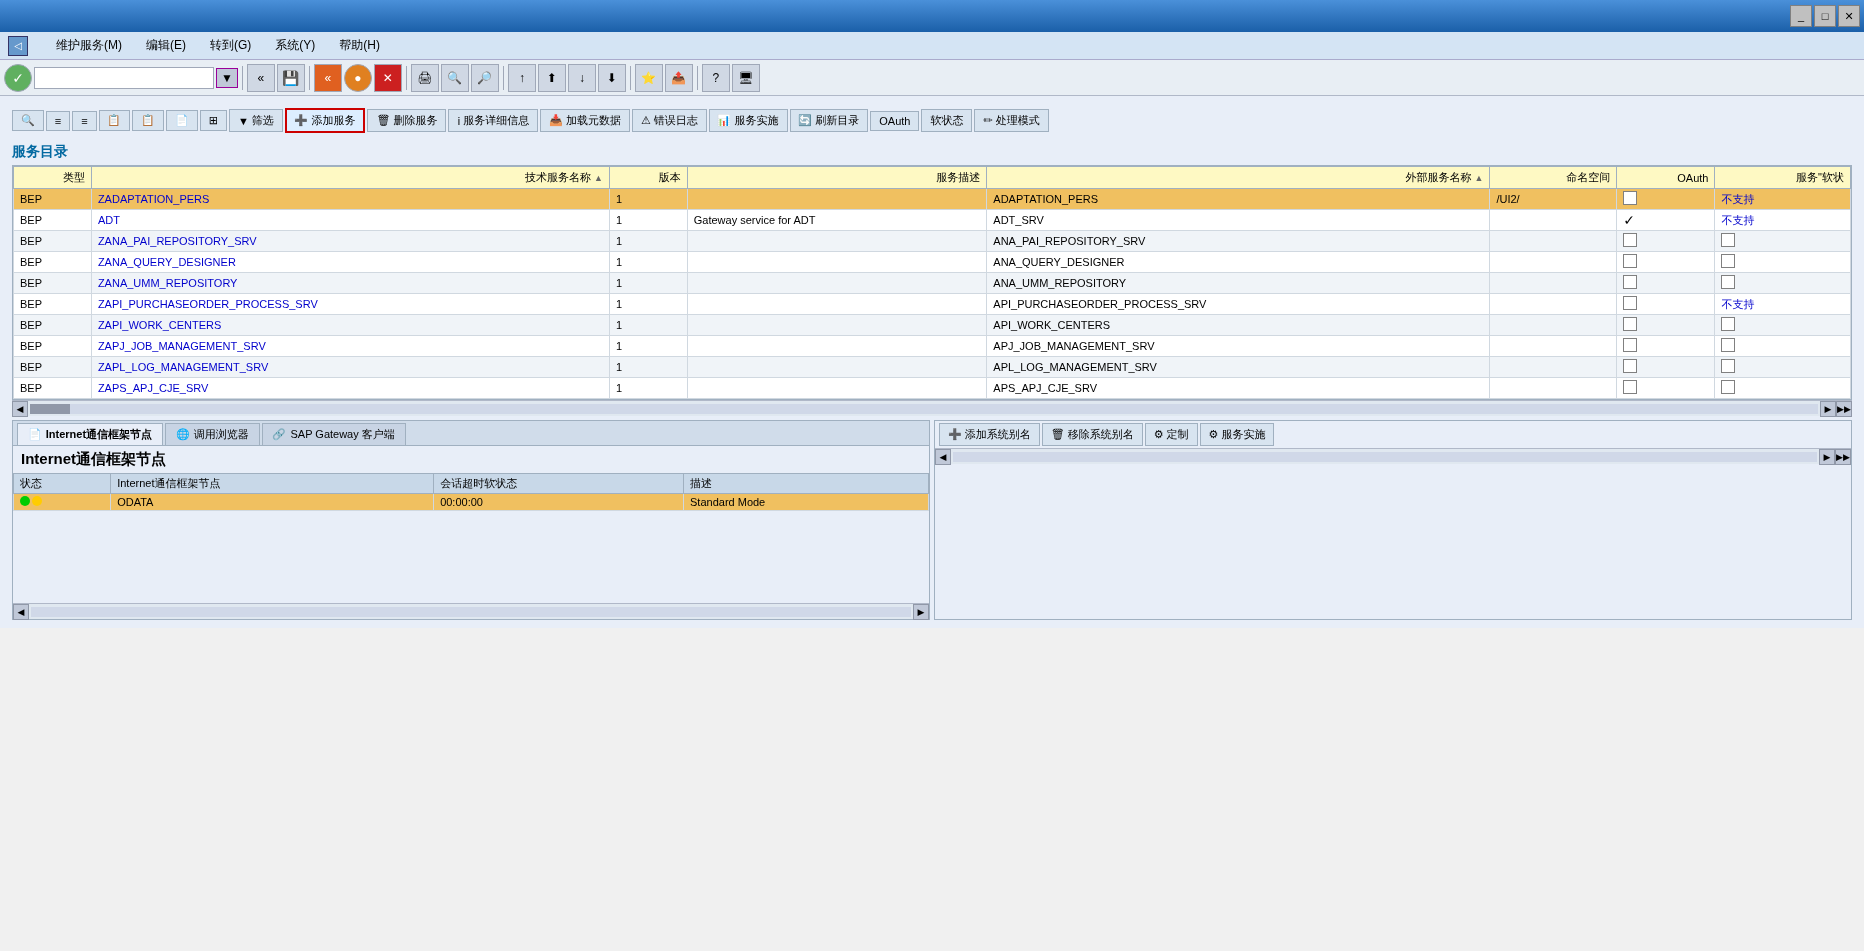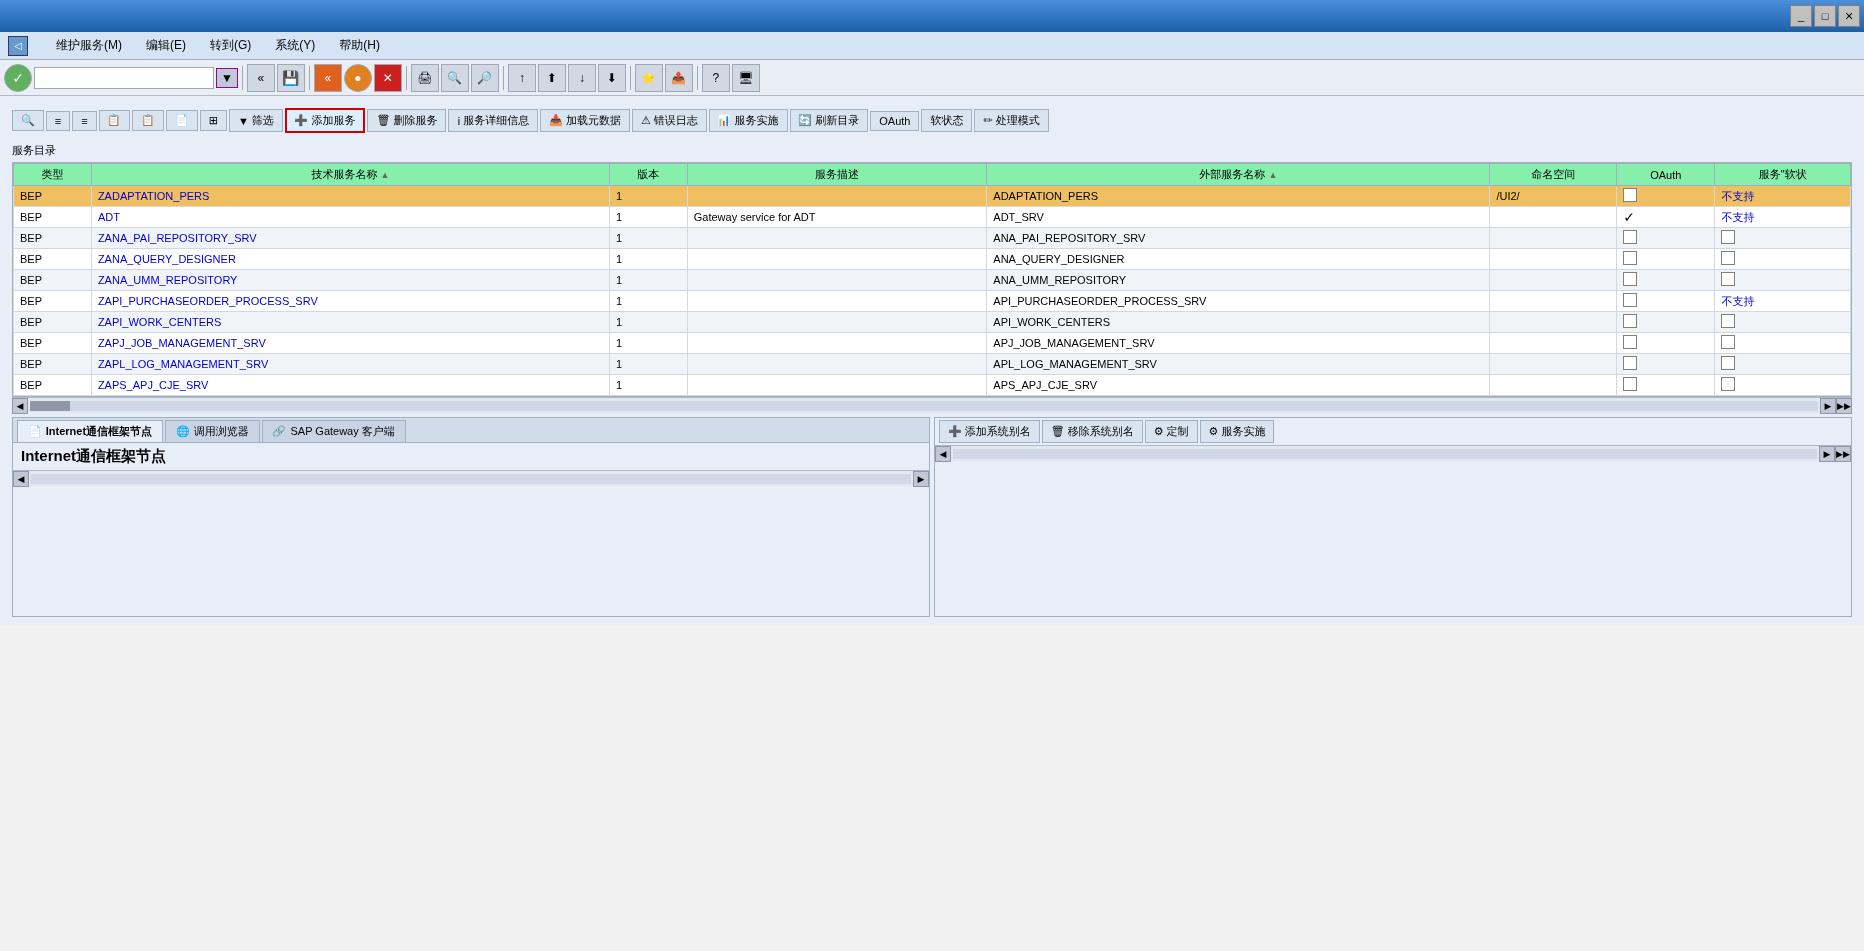--- a/index.html
+++ b/index.html
@@ -108,37 +108,37 @@
       font-size: 11px;
       white-space: nowrap;
     }
     .action-btn.highlighted {
       border: 2px solid #cc0000;
       background: #ddeeff;
     }
 
     
     .section-title {
-      font-size: 11px;
-      font-weight: normal;
-      color: #000000;
+      font-size: 14px;
+      font-weight: bold;
+      color: #0369a1;
       padding: 6px 0 4px 0;
     }
 
     .data-table {
       width: 100%;
       border-collapse: collapse;
       background: white;
       font-size: 11px;
     }
     .data-table th {
-      background: #86efac;
+      background: #fef9c3;
       border: 1px solid #a0b0c0;
       padding: 3px 6px;
-      text-align: center;
+      text-align: right;
       font-weight: normal;
       white-space: nowrap;
     }
     .data-table td {
       border: 1px solid #d0d8e0;
       padding: 2px 6px;
       white-space: nowrap;
     }
     .data-table tr.selected {
       background: #f0c060 !important;
@@ -483,20 +483,45 @@
         <div class="panel-tab">
           <span>🌐</span>
           <span>调用浏览器</span>
         </div>
         <div class="panel-tab">
           <span>🔗</span>
           <span>SAP Gateway 客户端</span>
         </div>
       </div>
       <div class="panel-title">Internet通信框架节点</div>
+      <div style="overflow:auto;flex:1;">
+        <table class="panel-table">
+          <thead>
+            <tr>
+              <th>状态</th>
+              <th>Internet通信框架节点</th>
+              <th>会话超时软状态</th>
+              <th>描述</th>
+            </tr>
+          </thead>
+          <tbody>
+            <tr class="selected">
+              <td>
+                <span class="status-green">
+                  <span class="dot-green"></span>
+                  <span class="dot-yellow"></span>
+                </span>
+              </td>
+              <td>ODATA</td>
+              <td>00:00:00</td>
+              <td>Standard Mode</td>
+            </tr>
+          </tbody>
+        </table>
+      </div>
 
       <div class="scroll-area">
         <div class="scroll-btn">◀</div>
         <div class="scroll-track"></div>
         <div class="scroll-btn">▶</div>
       </div>
     </div>
 
     <div class="panel">
       <div class="panel-action-bar">

